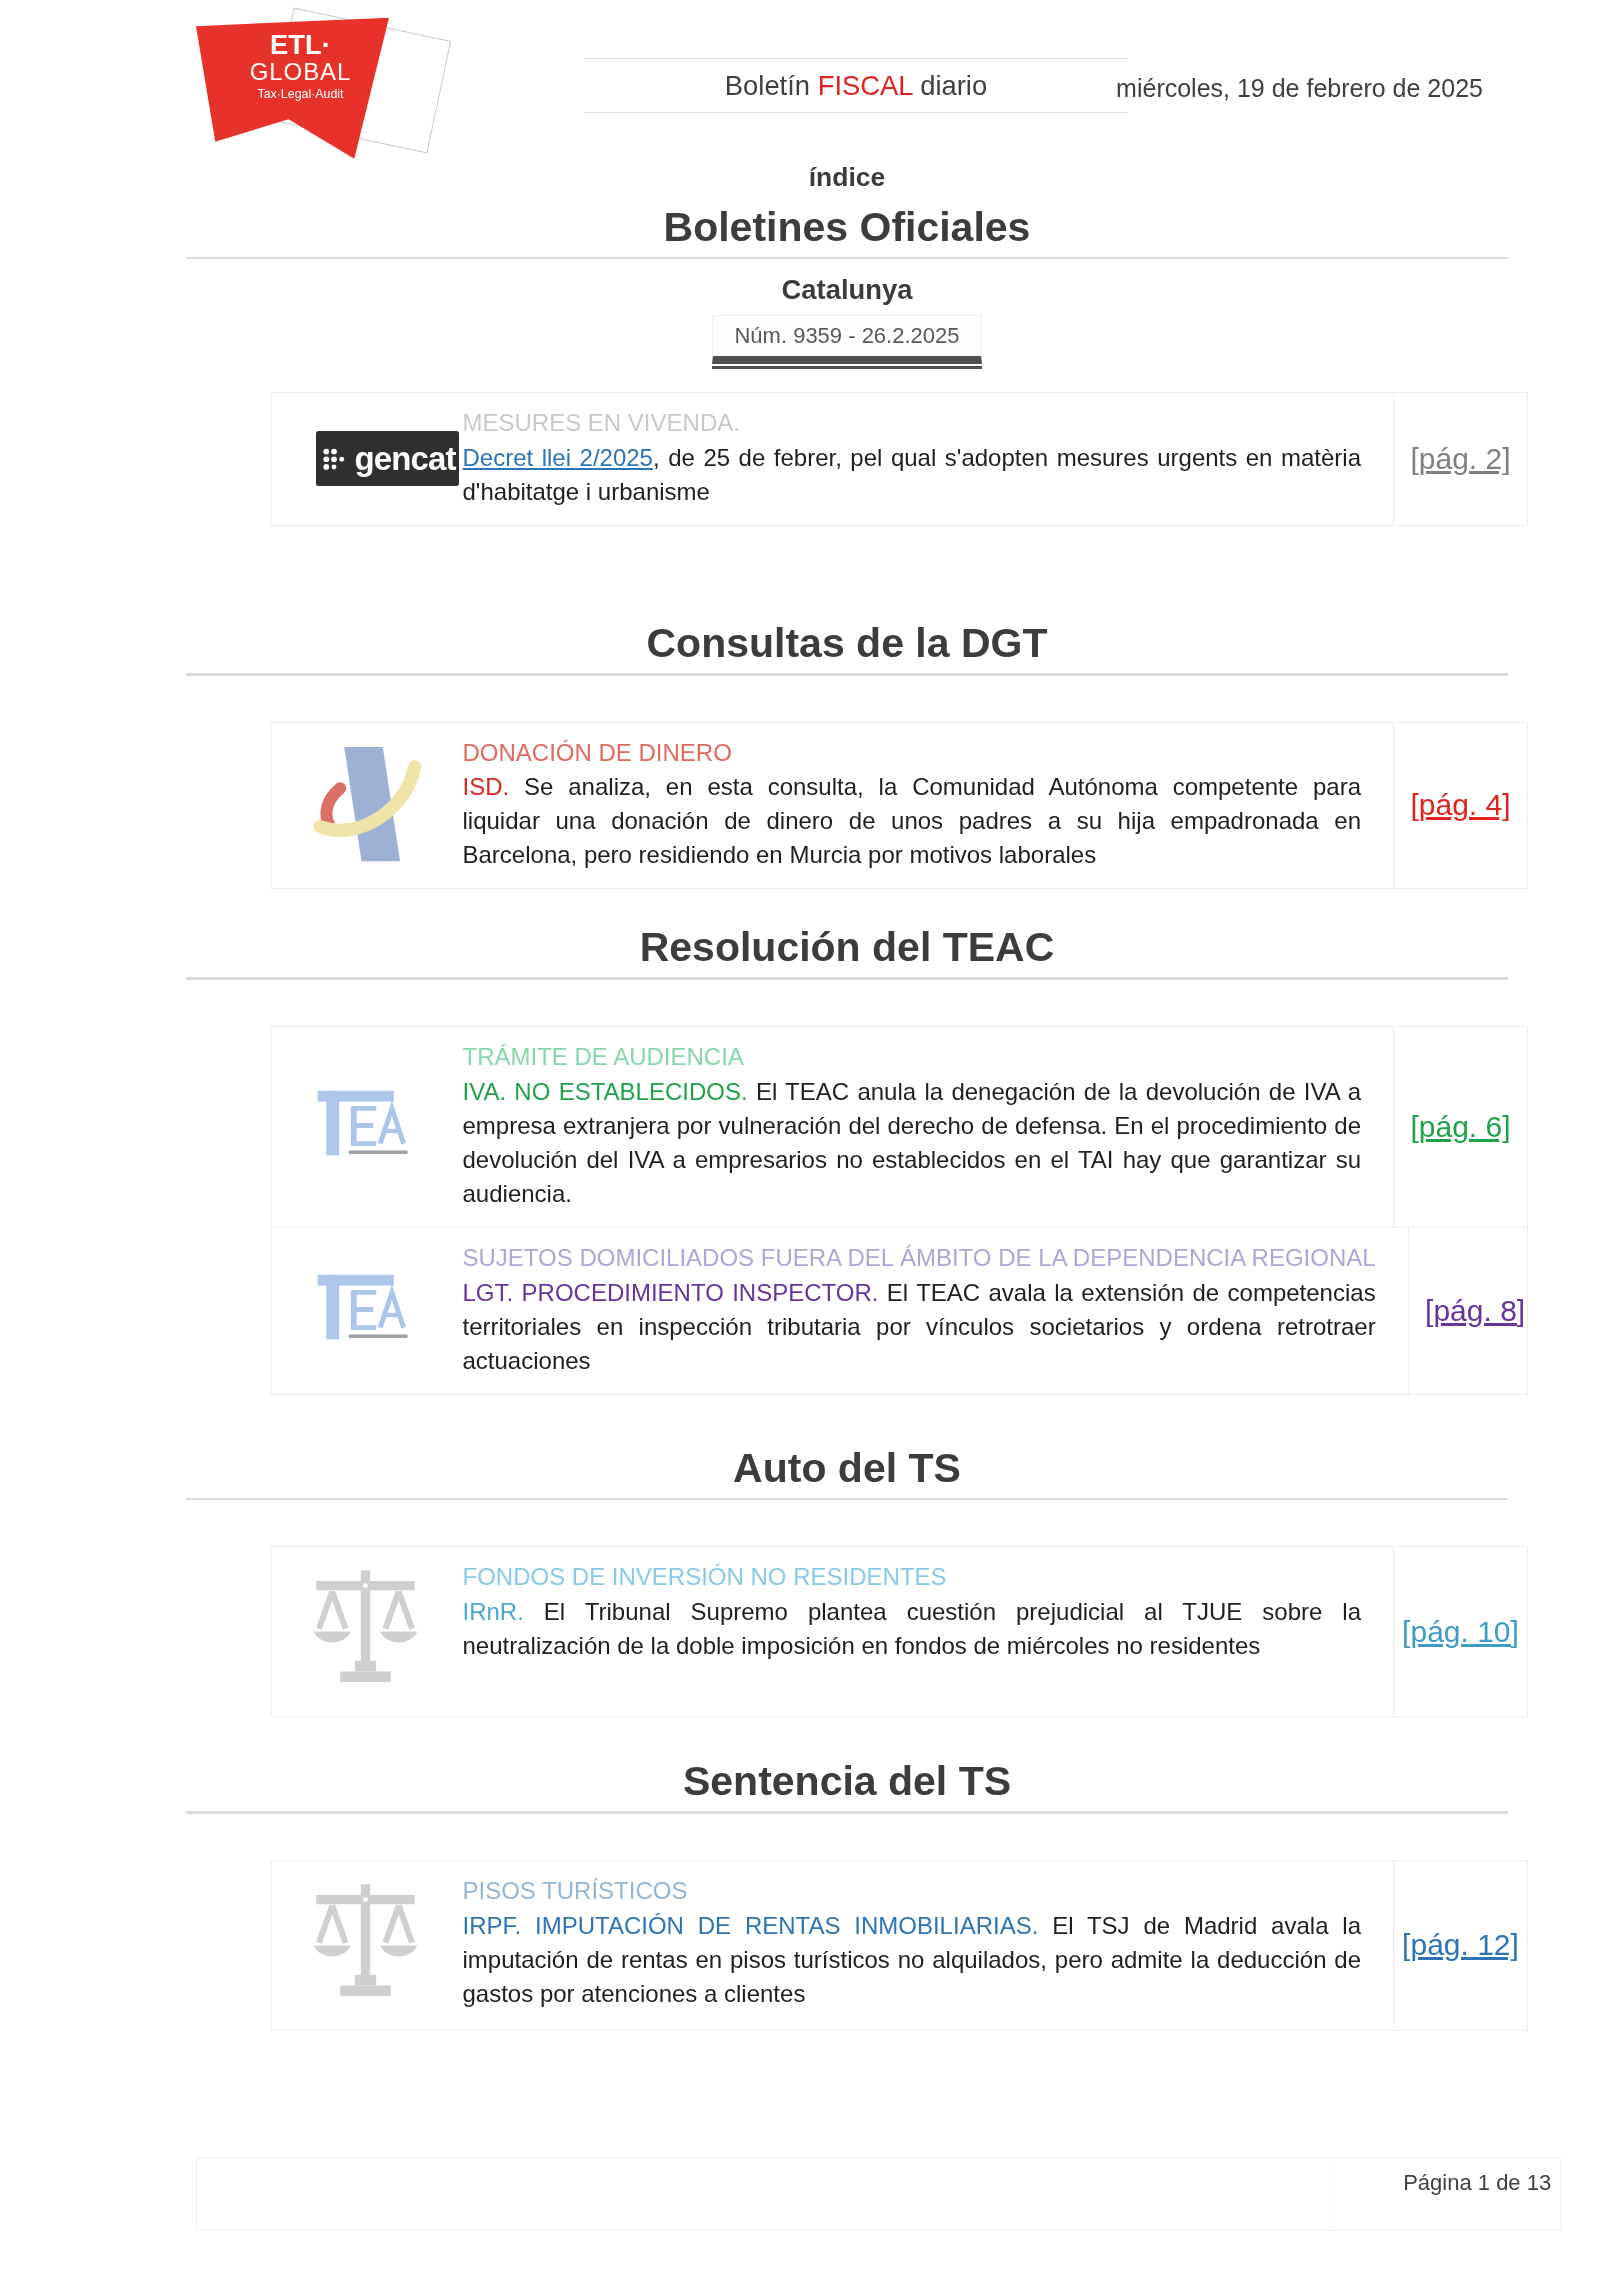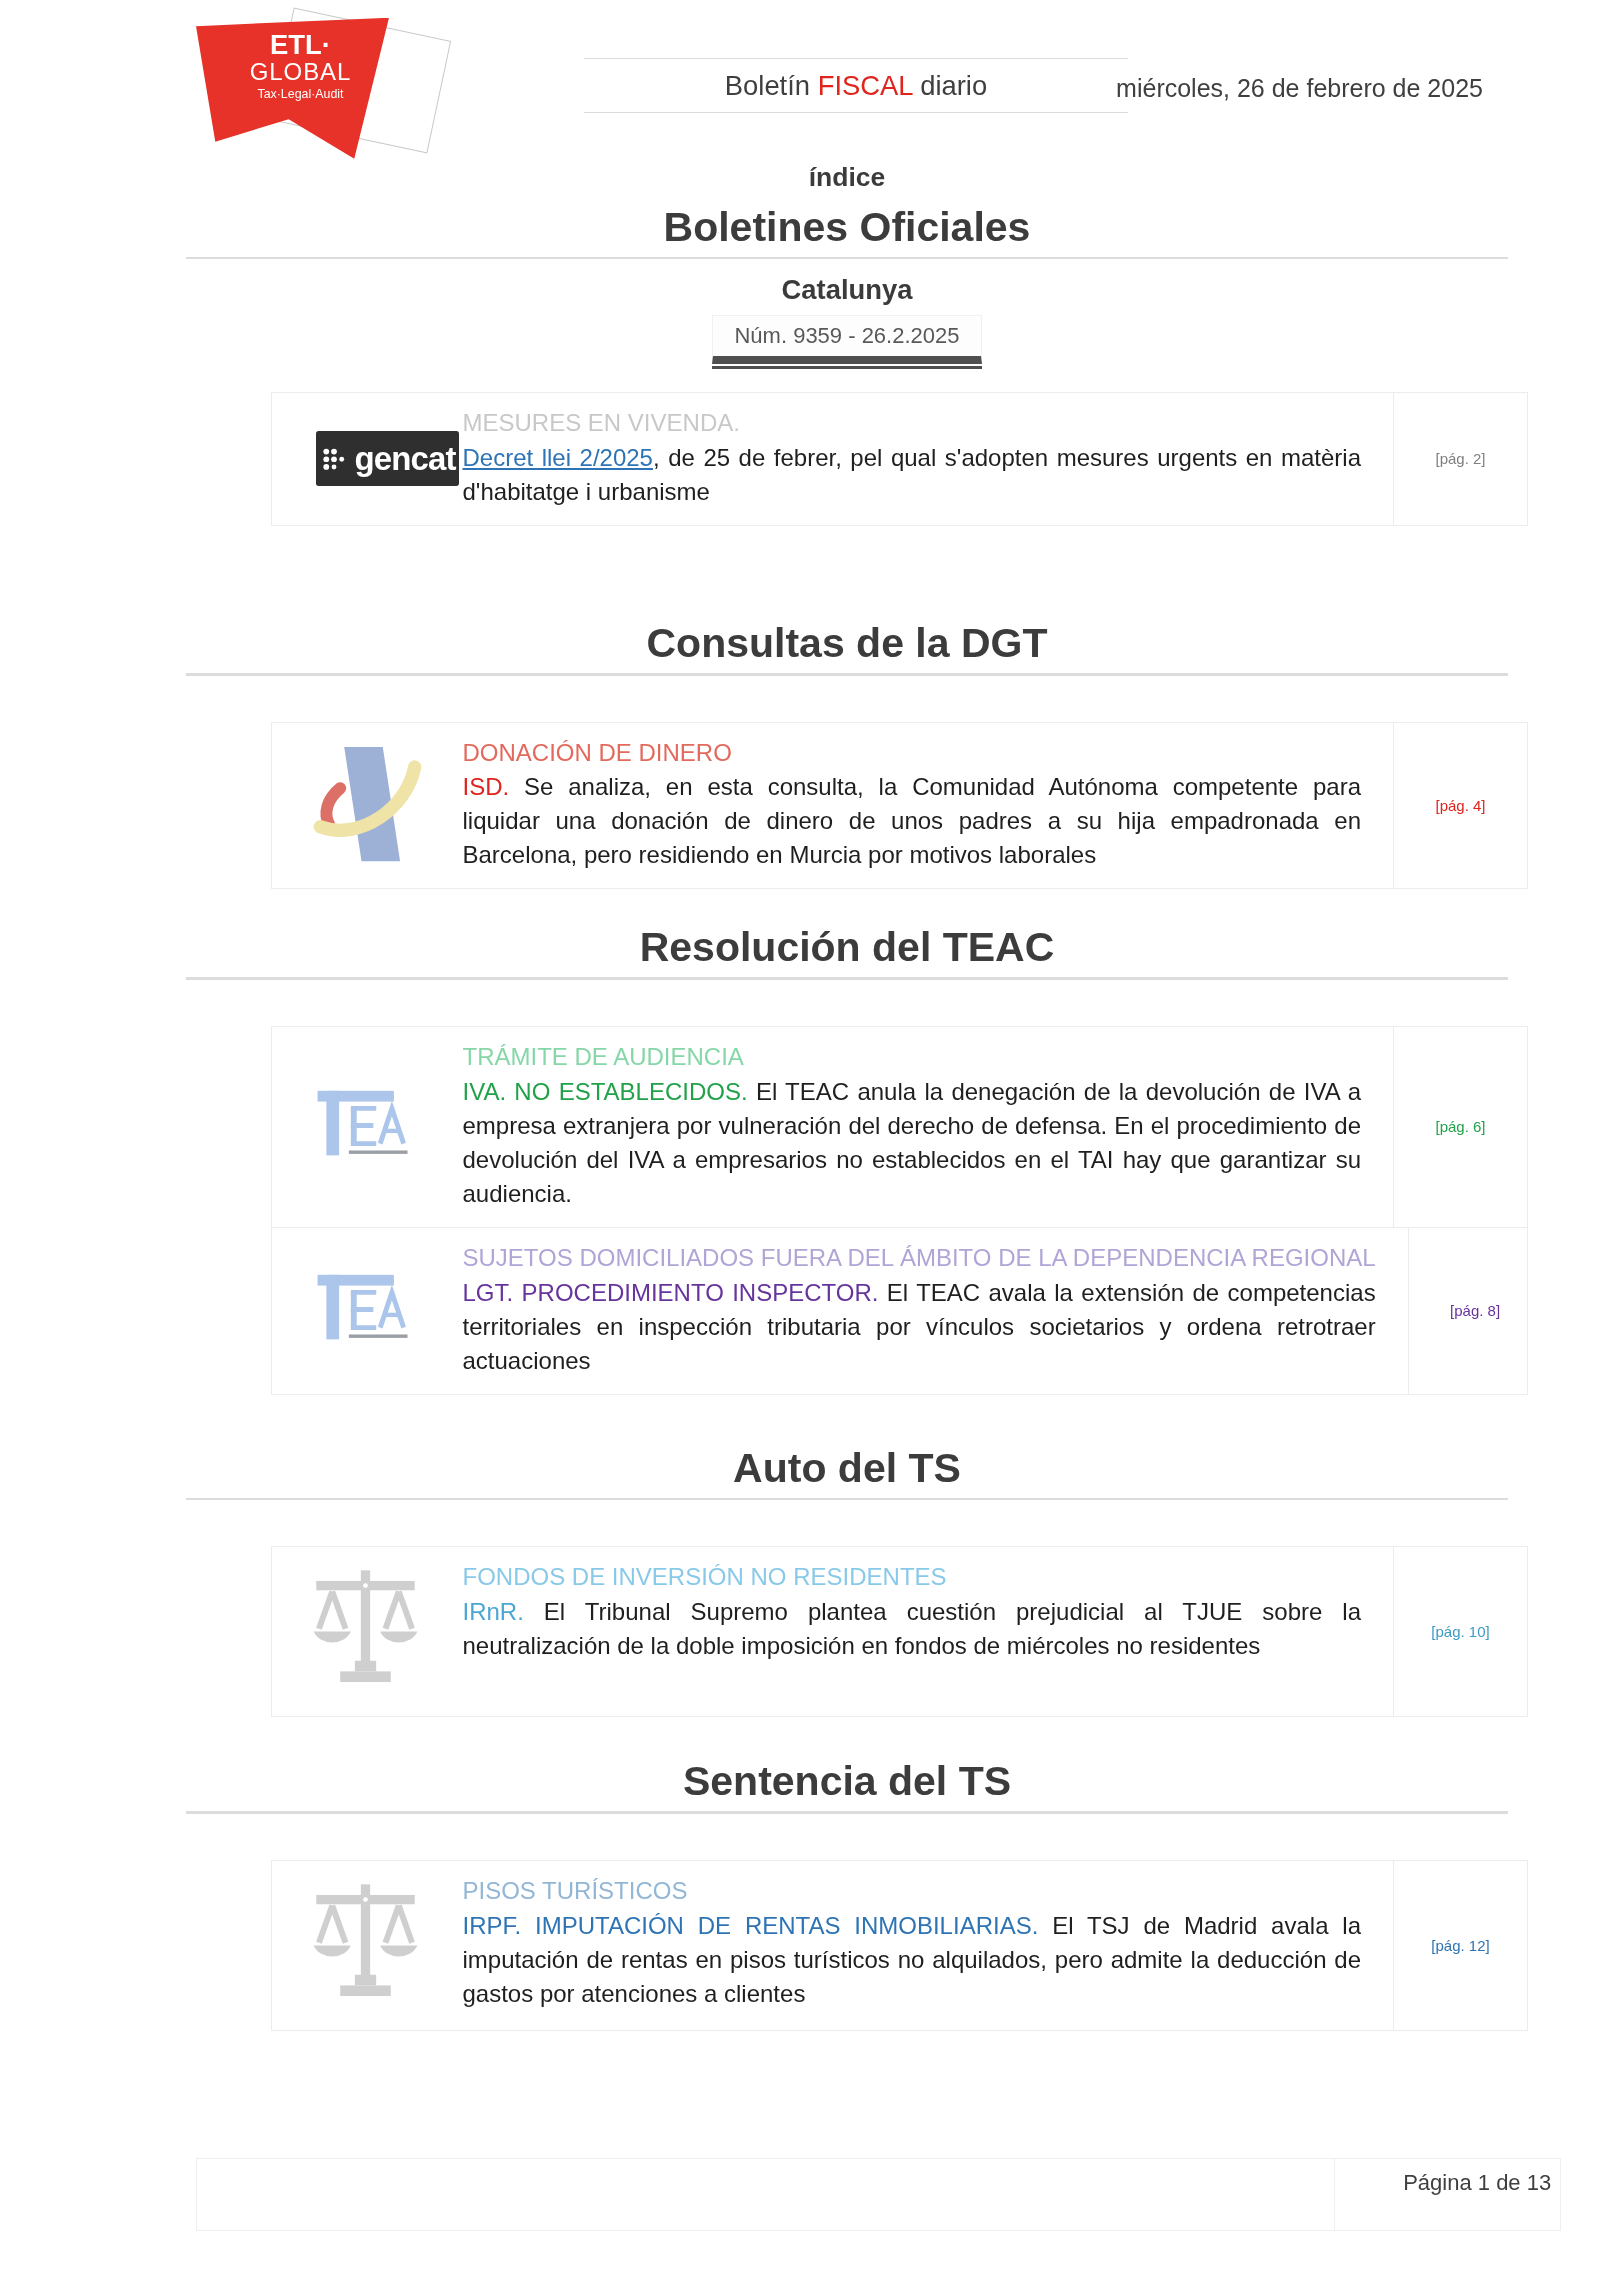--- a/index.html
+++ b/index.html
@@ -43,21 +43,21 @@
   .card-mt-sm{margin-top:23px;}
   .item{display:flex;align-items:stretch;}
   .item + .item{border-top:0.9px solid #ececec;}
   .icon-cell{width:187px;flex:0 0 187px;display:flex;align-items:center;justify-content:center;padding:14px 0;}
   .text-cell{flex:1;padding:14px 32px 16px 3.5px;}
   .kicker{font-size:24px;line-height:32px;white-space:nowrap;overflow:hidden;}
   .body-text{margin:1.8px 0 0;font-size:24px;line-height:34px;text-align:justify;color:#1f1f1f;}
   .lead{}
   .doclink{text-decoration:underline;cursor:pointer;}
   .page-cell{width:133px;flex:0 0 133px;border-left:0.9px solid #ececec;display:flex;align-items:center;justify-content:center;}
-  .page-ref{font-size:15px;cursor:pointer;}
+  .page-ref{font-size:30px;text-decoration:underline;cursor:pointer;}
   
   .gencat-box{width:161px;height:55px;background:#2f2f2f;border-radius:2.7px;display:flex;align-items:center;justify-content:center;gap:7px;margin-left:44px;}
   .gencat-text{color:#fff;font-size:33px;font-weight:bold;letter-spacing:-0.9px;}
   
   .footer{position:absolute;left:196px;top:2158px;width:1365px;height:73px;border:0.9px solid #efefef;box-sizing:border-box;display:flex;}
   .footer-spacer{flex:1;}
   .footer-cell{width:226px;border-left:0.9px solid #efefef;box-sizing:border-box;text-align:right;padding:10.6px 8.8px 0 0;font-size:22px;color:#3f3f3f;}
 </style>
 </head>
 <body>
@@ -67,21 +67,21 @@
     <div class="etl-back"></div>
     <div class="etl-flag">
       <div class="etl-l1">ETL·</div>
       <div class="etl-l2">GLOBAL</div>
       <div class="etl-l3">Tax·Legal·Audit</div>
     </div>
   </div>
   <div class="masthead">
     <span class="masthead-title"><span>Boletín </span><span class="fiscal" style="color: rgb(224, 35, 28);">FISCAL</span><span> diario</span></span>
   </div>
-  <div class="issue-date">miércoles, 26 de febrero de 2025</div>
+  <div class="issue-date">miércoles, 19 de febrero de 2025</div>
 </div>
 
 <div class="content">
   <div class="index-label">índice</div>
 
   <h1 class="section-title mt-s1">Boletines Oficiales</h1>
   <div class="section-rule"></div>
   <div class="subtitle">Catalunya</div>
   <div class="issue-wrap">
     <span class="issue-inner">

